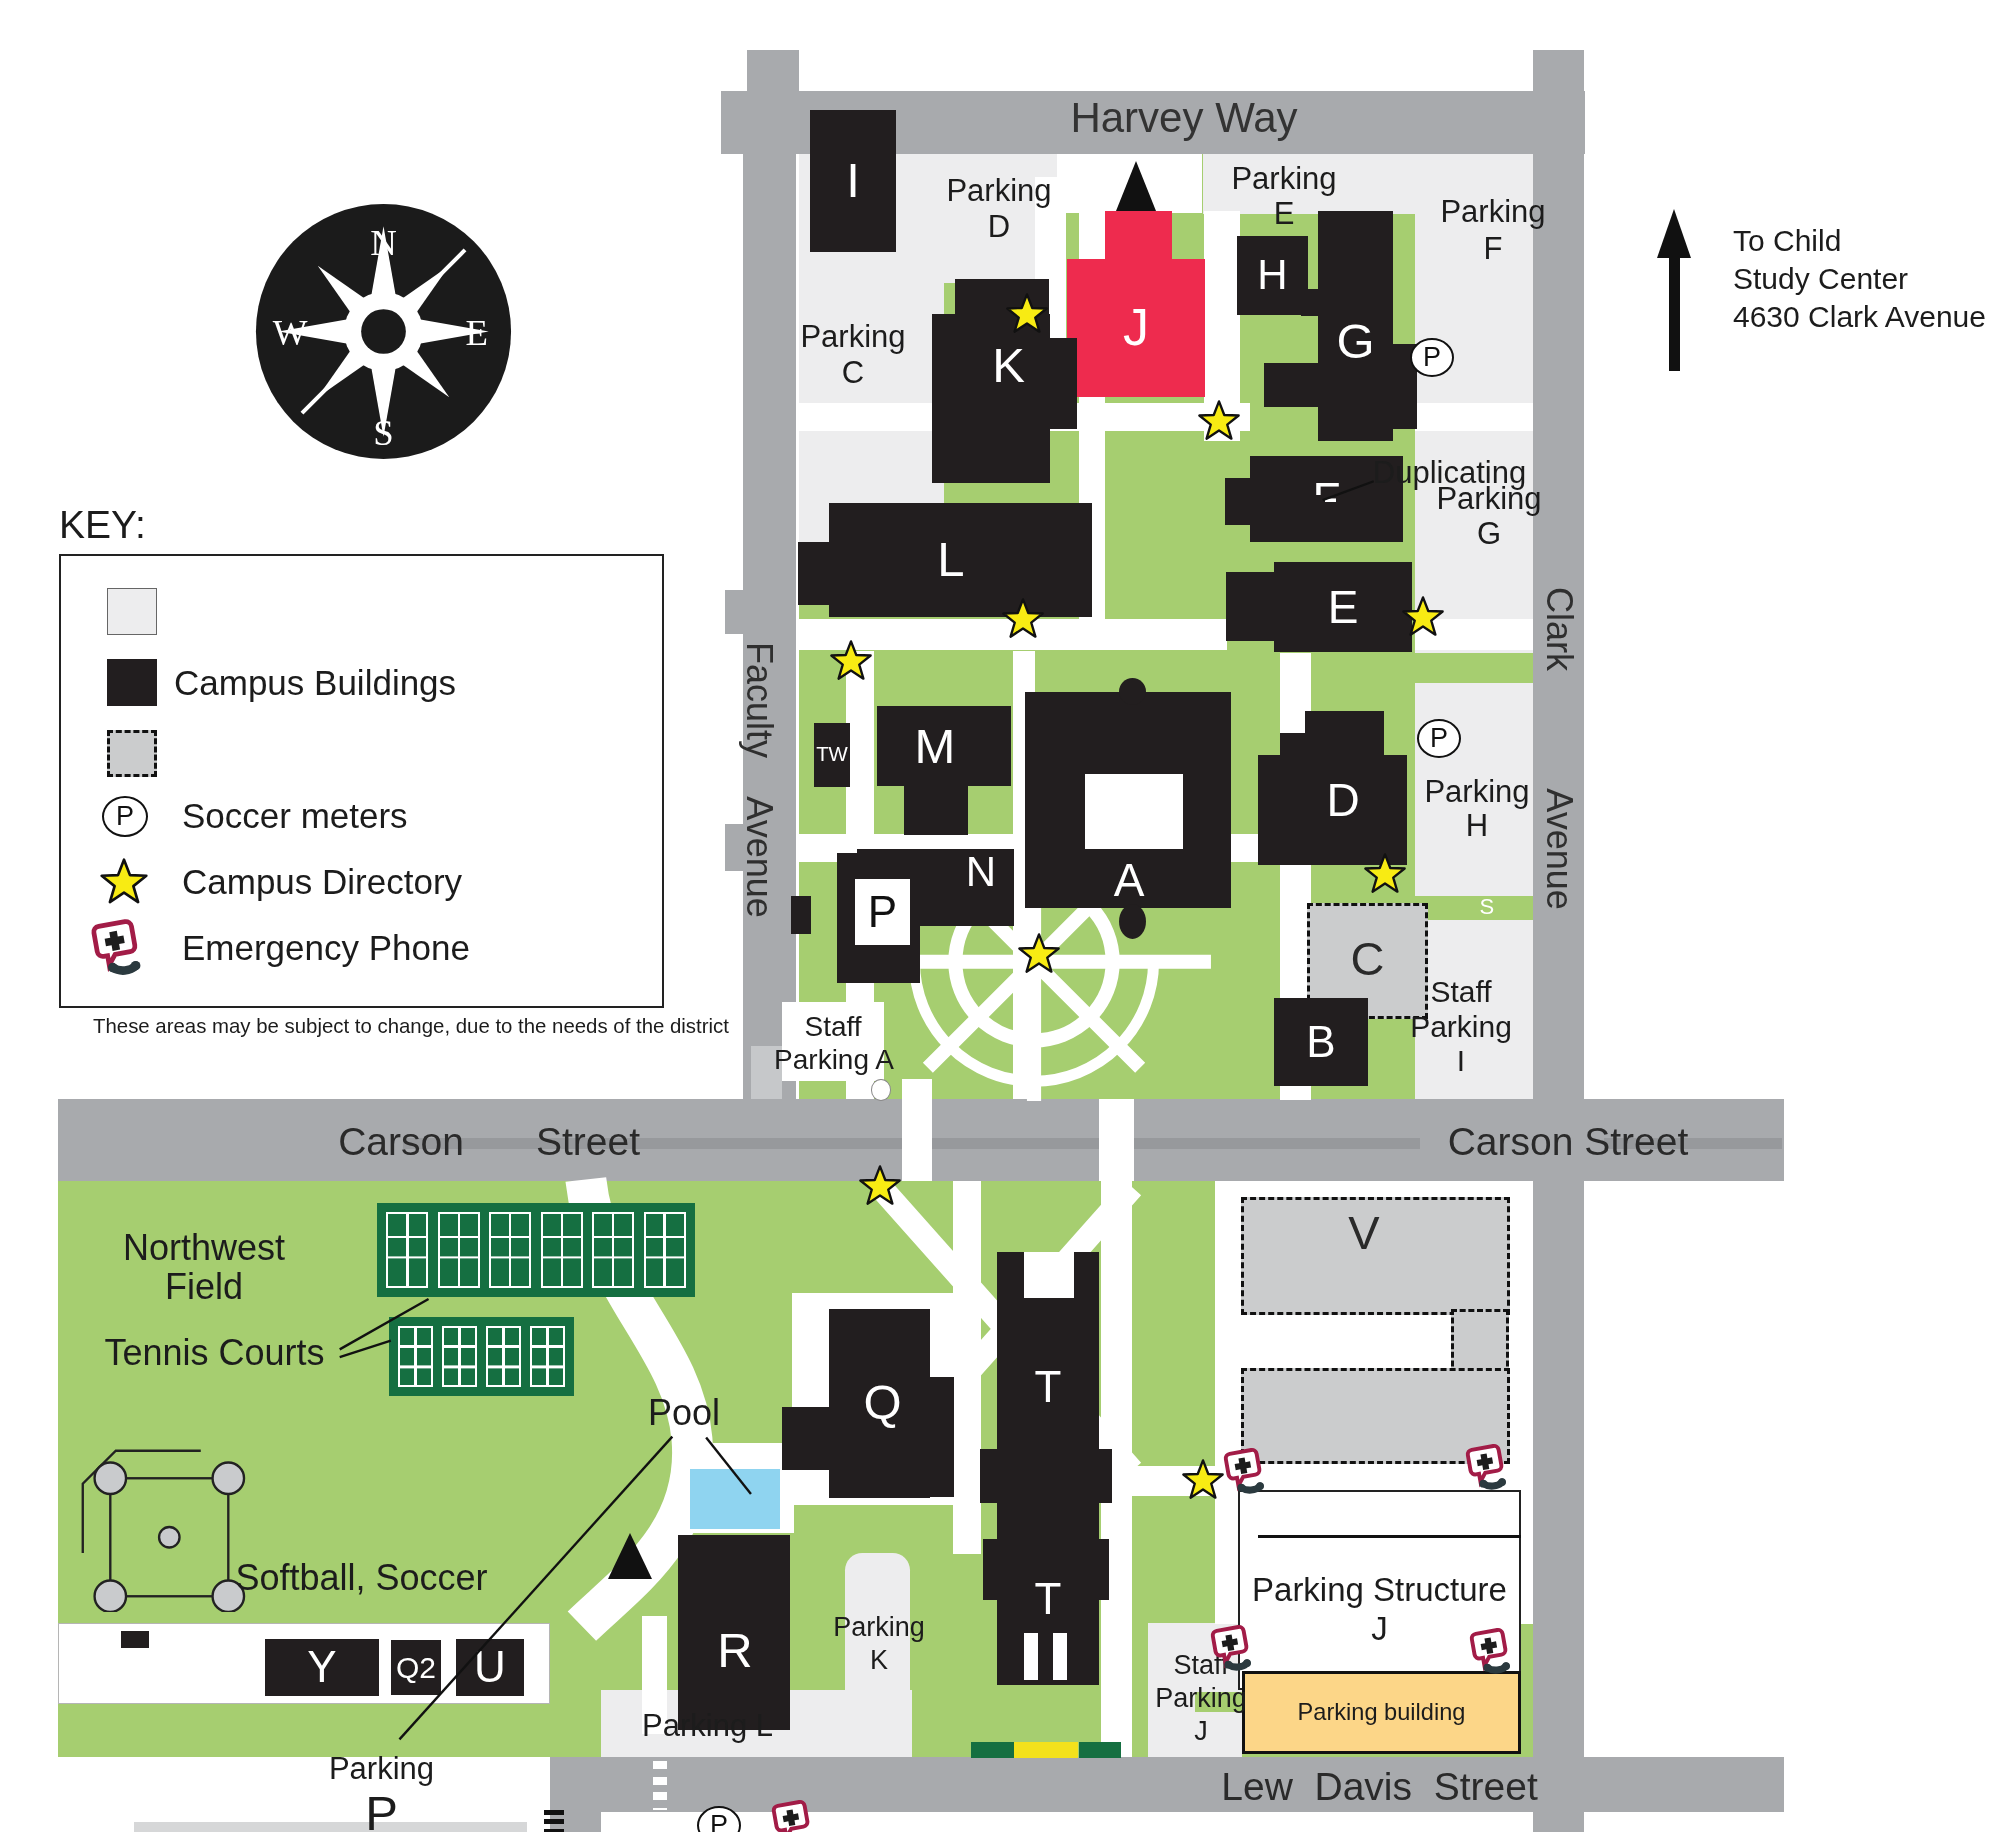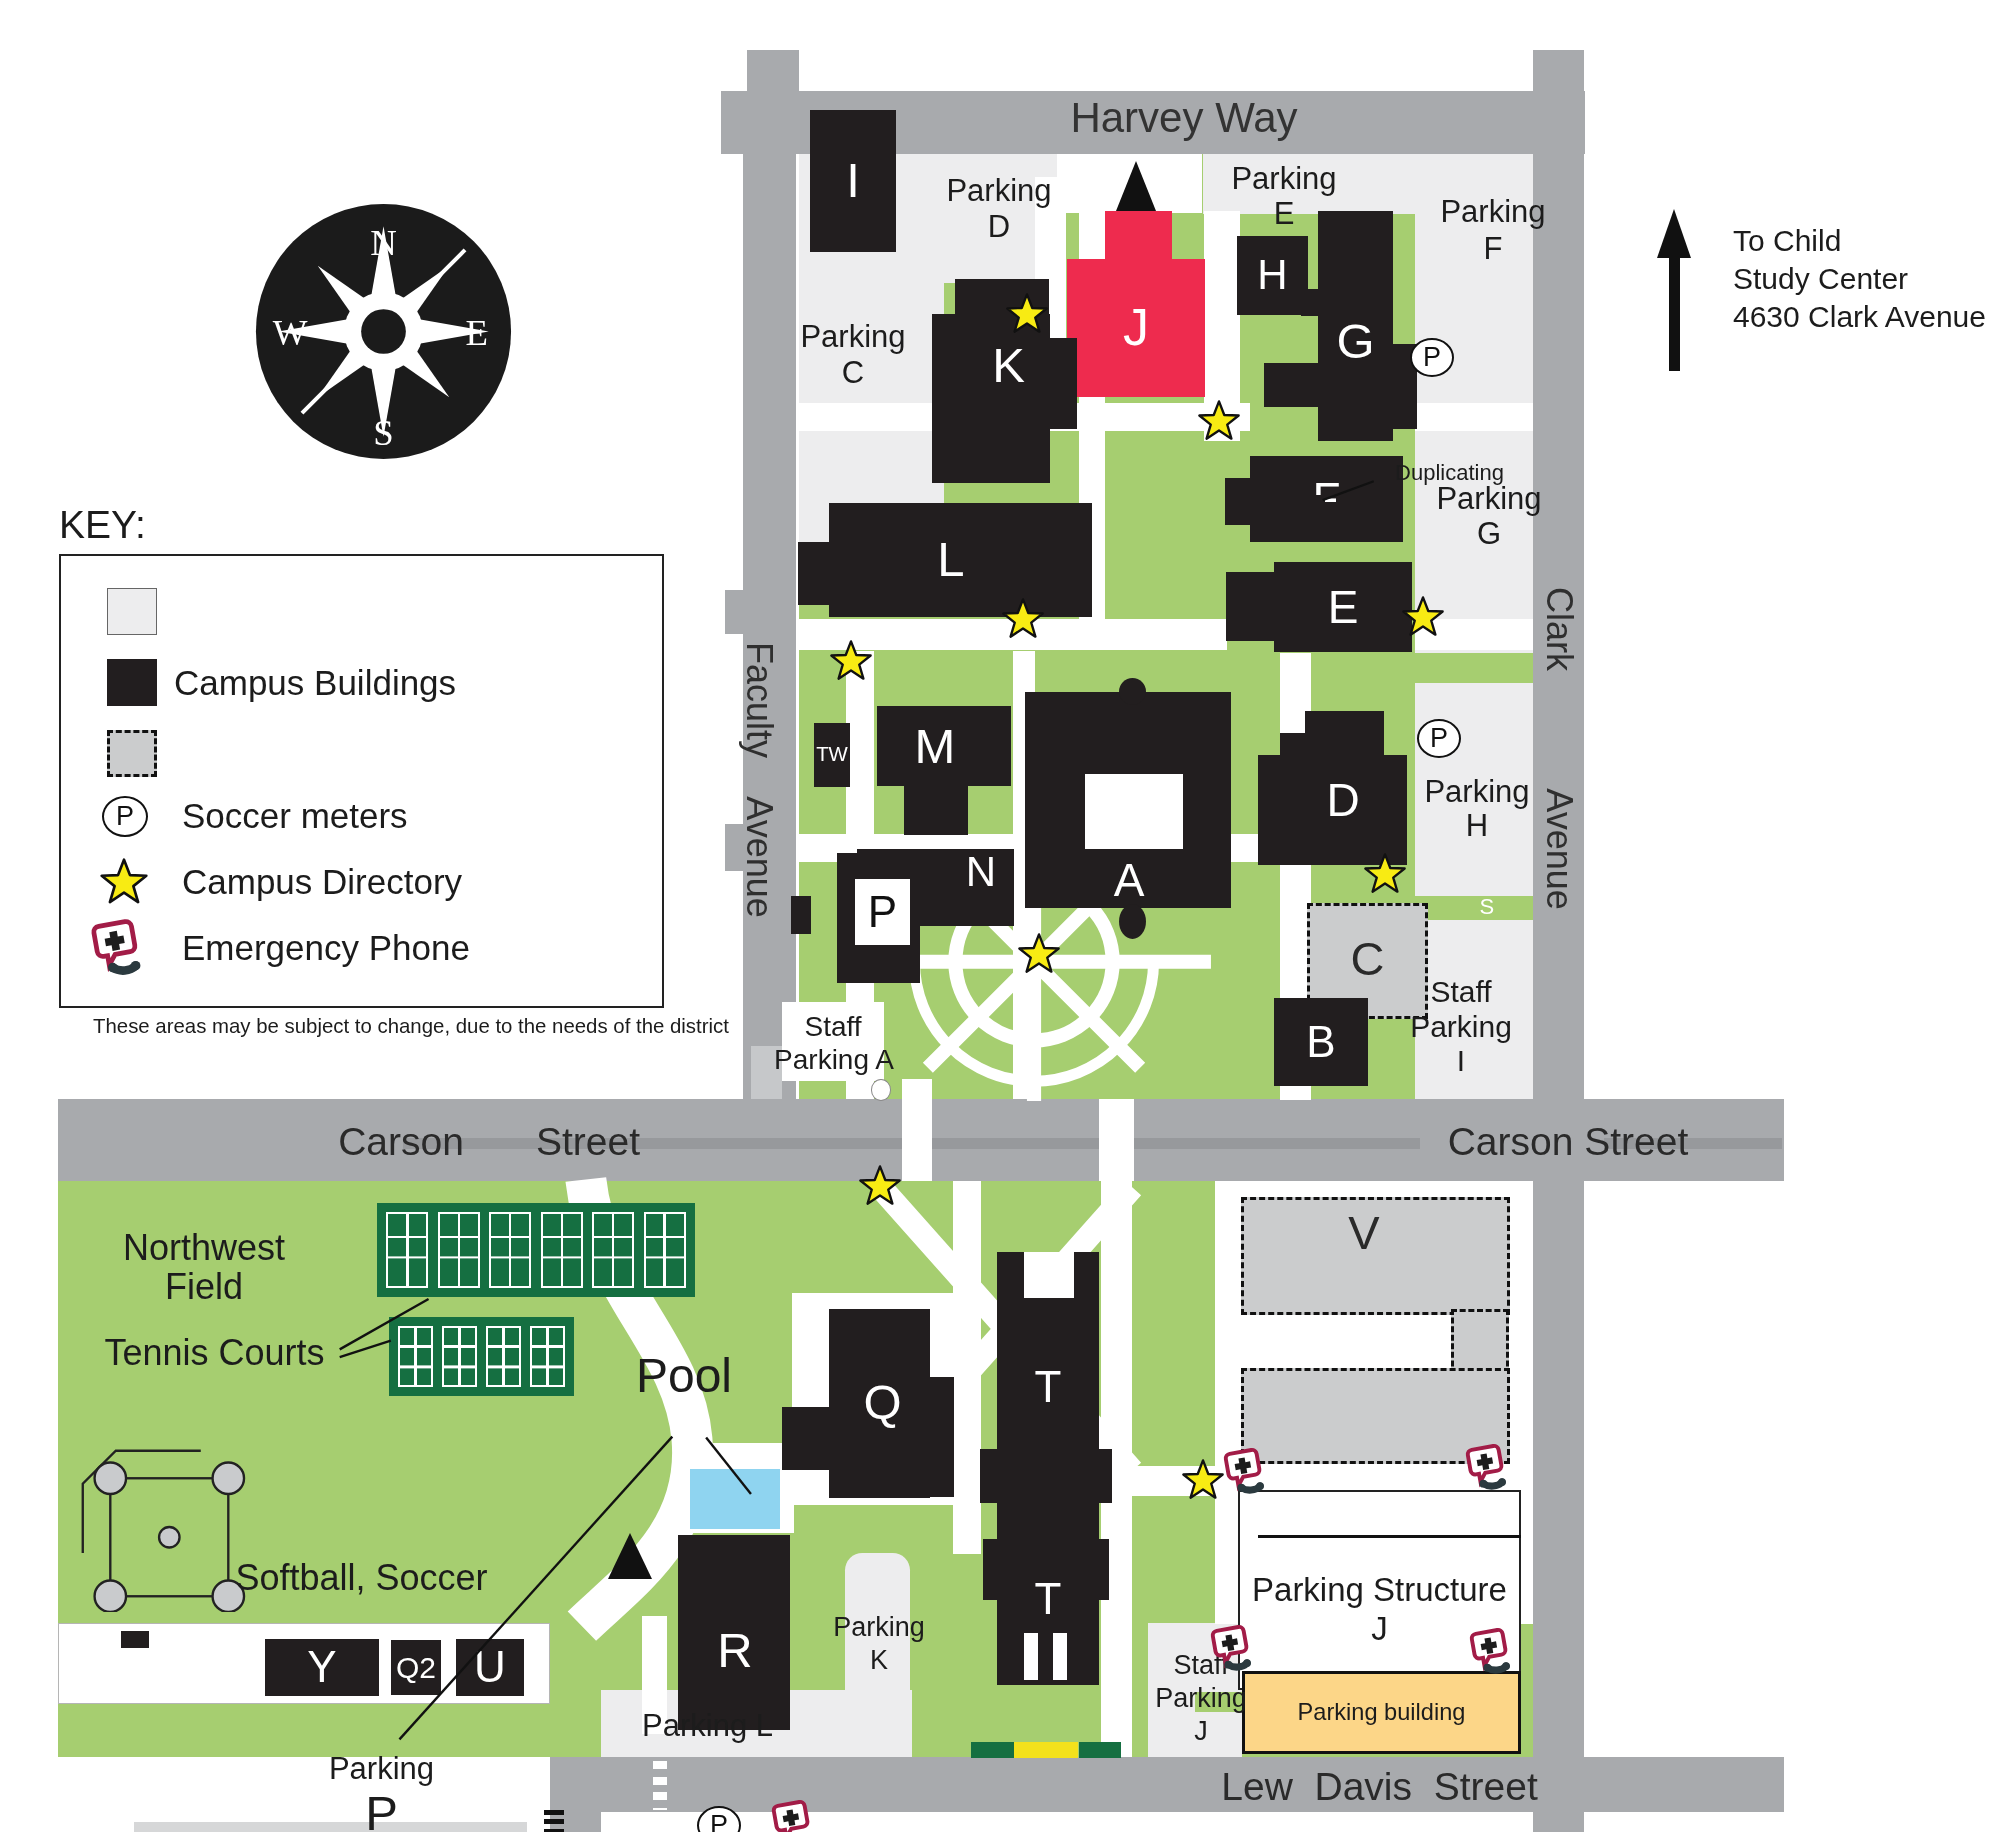--- a/index.html
+++ b/index.html
@@ -257,27 +257,27 @@
   <div class="abs lbl" style="left:832px;top:1643px;width:94px;height:35px;font-size:27px;z-index:6">K</div>
   <div class="abs lbl" style="left:629px;top:1704px;width:157px;height:44px;font-size:31px;z-index:6">Parking L</div>
   <div class="abs lbl" style="left:303px;top:1750px;width:157px;height:38px;font-size:31px;z-index:6">Parking</div>
   <div class="abs lbl" style="left:342px;top:1789px;width:79px;height:50px;font-size:49px;z-index:6">P</div>
   <div class="abs lbl" style="left:1138px;top:1648px;width:126px;height:35px;font-size:27px;z-index:6">Staff</div>
   <div class="abs lbl" style="left:1138px;top:1681px;width:126px;height:35px;font-size:27px;z-index:6">Parking</div>
   <div class="abs lbl" style="left:1138px;top:1714px;width:126px;height:35px;font-size:27px;z-index:6">J</div>
   <div class="abs lbl" style="left:1250px;top:1571px;width:259px;height:38px;font-size:33px;z-index:6">Parking Structure</div>
   <div class="abs lbl" style="left:1250px;top:1610px;width:259px;height:38px;font-size:33px;z-index:6">J</div>
 
-  <div class="abs lbl" style="left:1355px;top:454px;width:189px;height:38px;font-size:22px;z-index:6">Duplicating</div>
+  <div class="abs lbl" style="left:1355px;top:454px;width:189px;height:38px;font-size:31px;z-index:6">Duplicating</div>
   <div class="abs lbl white" style="left:1475px;top:893px;width:23.6px;height:27px;font-size:22px;z-index:6">S</div>
 
   <div class="abs lbl" style="left:94px;top:1228px;width:220px;height:41px;font-size:36px;z-index:6">Northwest</div>
   <div class="abs lbl" style="left:94px;top:1267px;width:220px;height:41px;font-size:36px;z-index:6">Field</div>
   <div class="abs lbl" style="left:73px;top:1333px;width:283px;height:41px;font-size:36px;z-index:6">Tennis Courts</div>
-  <div class="abs lbl" style="left:625px;top:1356px;width:118px;height:41px;font-size:48px;z-index:6">Pool</div>
+  <div class="abs lbl" style="left:625px;top:1393px;width:118px;height:41px;font-size:36px;z-index:6">Pool</div>
   <div class="abs lbl" style="left:228px;top:1558px;width:267px;height:41px;font-size:36px;z-index:6">Softball, Soccer</div>
 
   <div class="abs tri" style="left:1116px;top:161px;border-left:20.4px solid transparent;border-right:20.4px solid transparent;border-bottom:50px solid #111;z-index:7"></div>
   <div class="abs tri" style="left:608px;top:1533px;border-left:22px solid transparent;border-right:22px solid transparent;border-bottom:46px solid #111;z-index:7"></div>
 
   <div class="abs" style="left:871px;top:1079px;width:20.4px;height:22px;background:#fff;border:1.6px solid #888;border-radius:50%;z-index:7"></div>
 
   <div class="abs star" style="left:1005px;top:292px;z-index:7">
       <svg width="44" height="44" viewBox="0 0 56 56">
         <polygon points="28,3 34.7,20.3 53,21 38.5,32.6 43.8,50.5 28,40 12.2,50.5 17.5,32.6 3,21 21.3,20.3" fill="var(--star-yellow)" stroke="#111" stroke-width="3" stroke-linejoin="round"></polygon>

